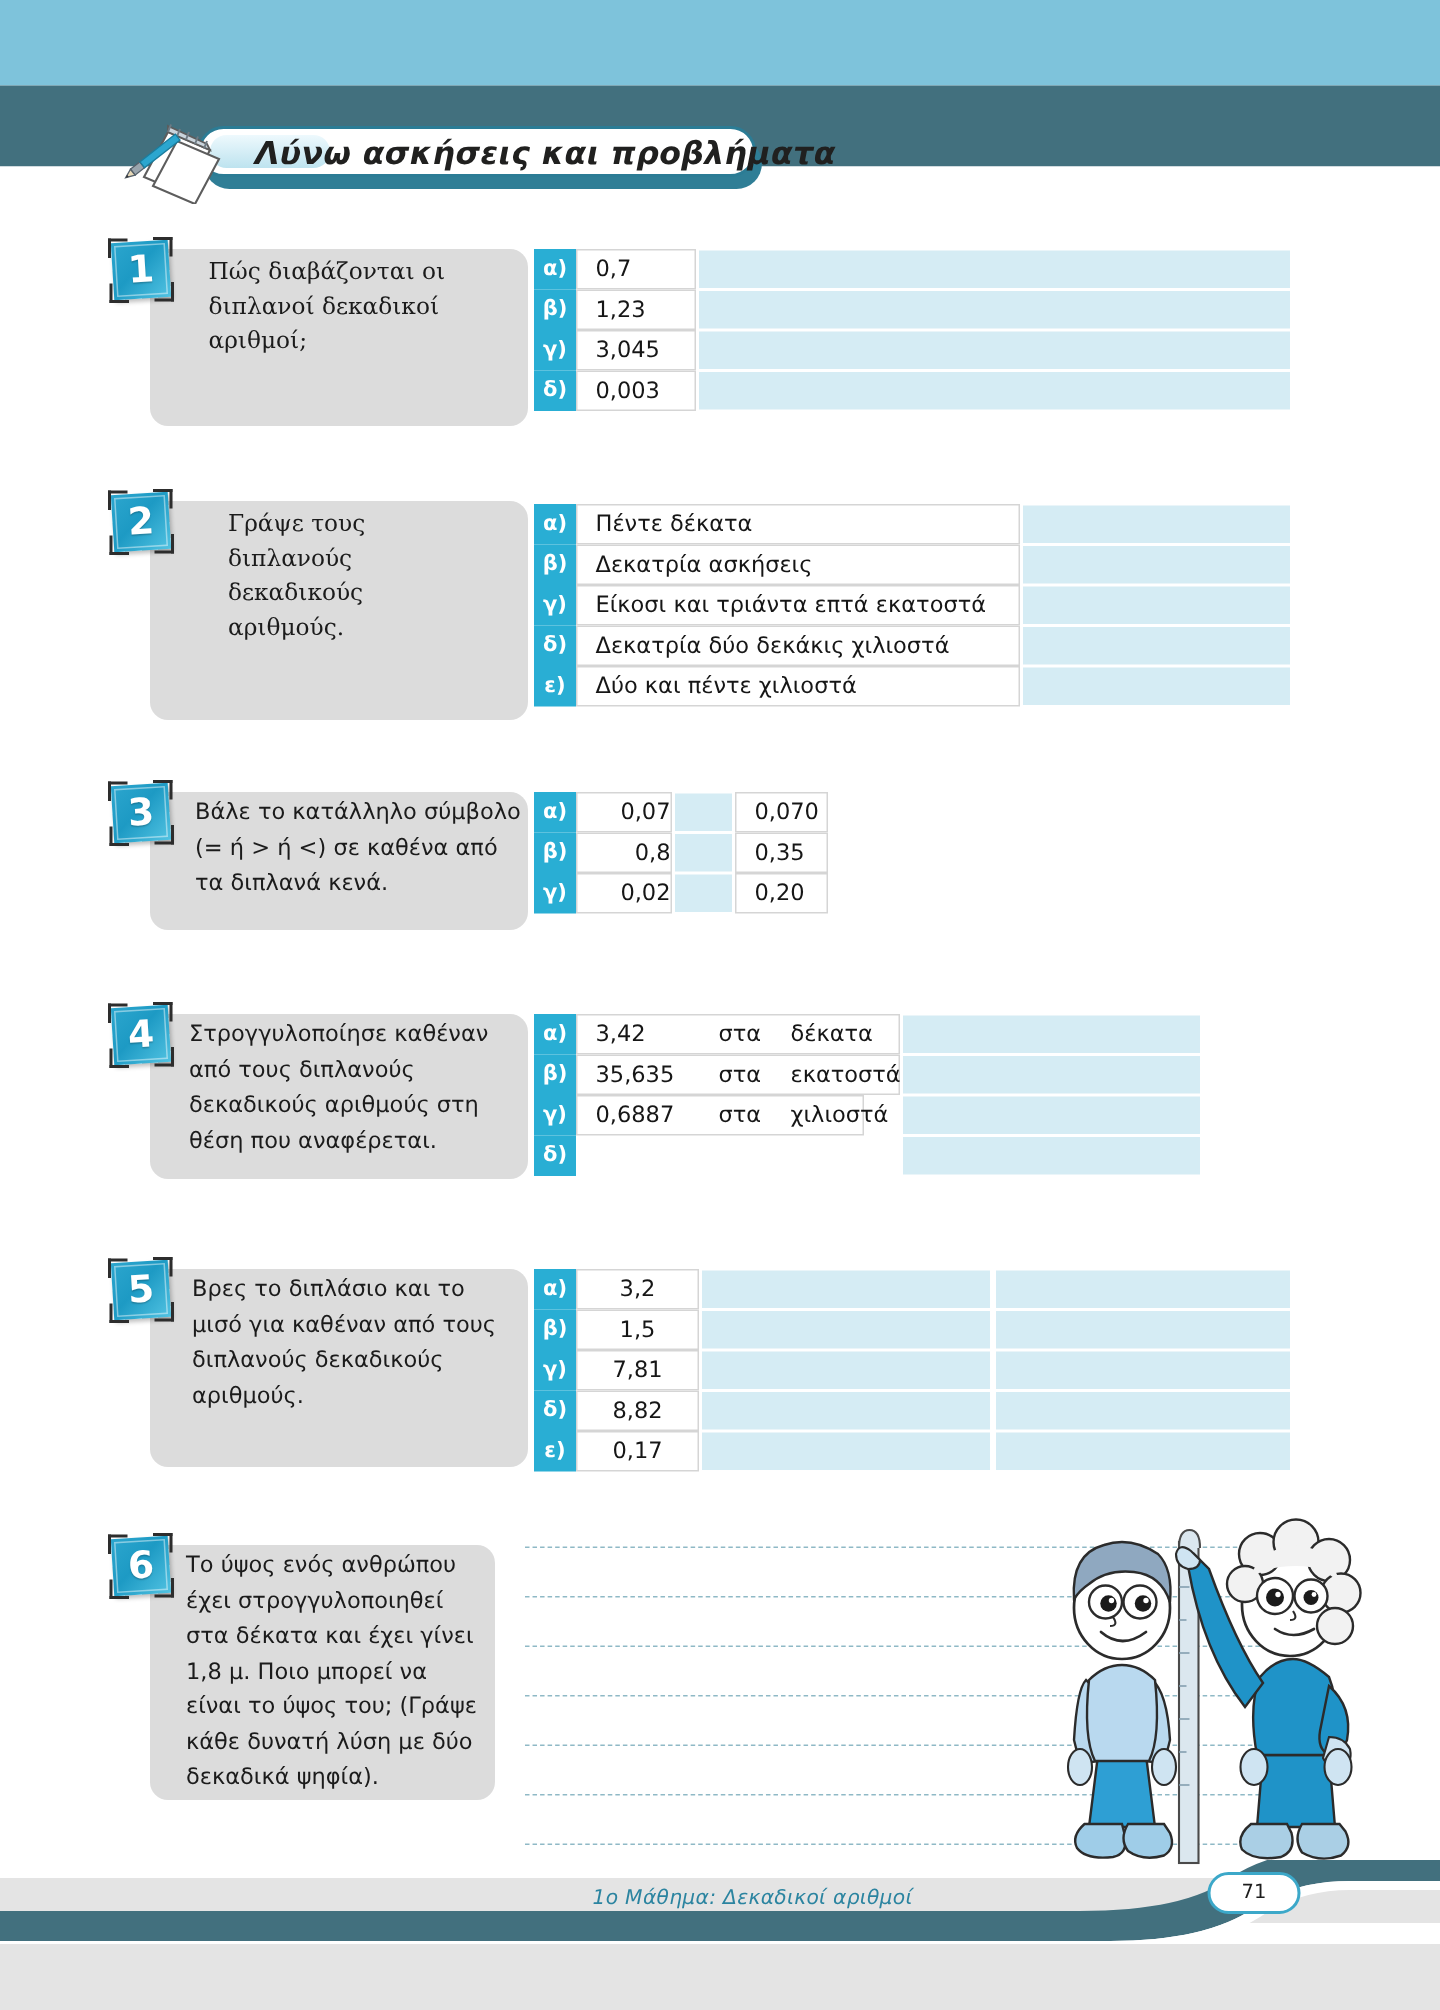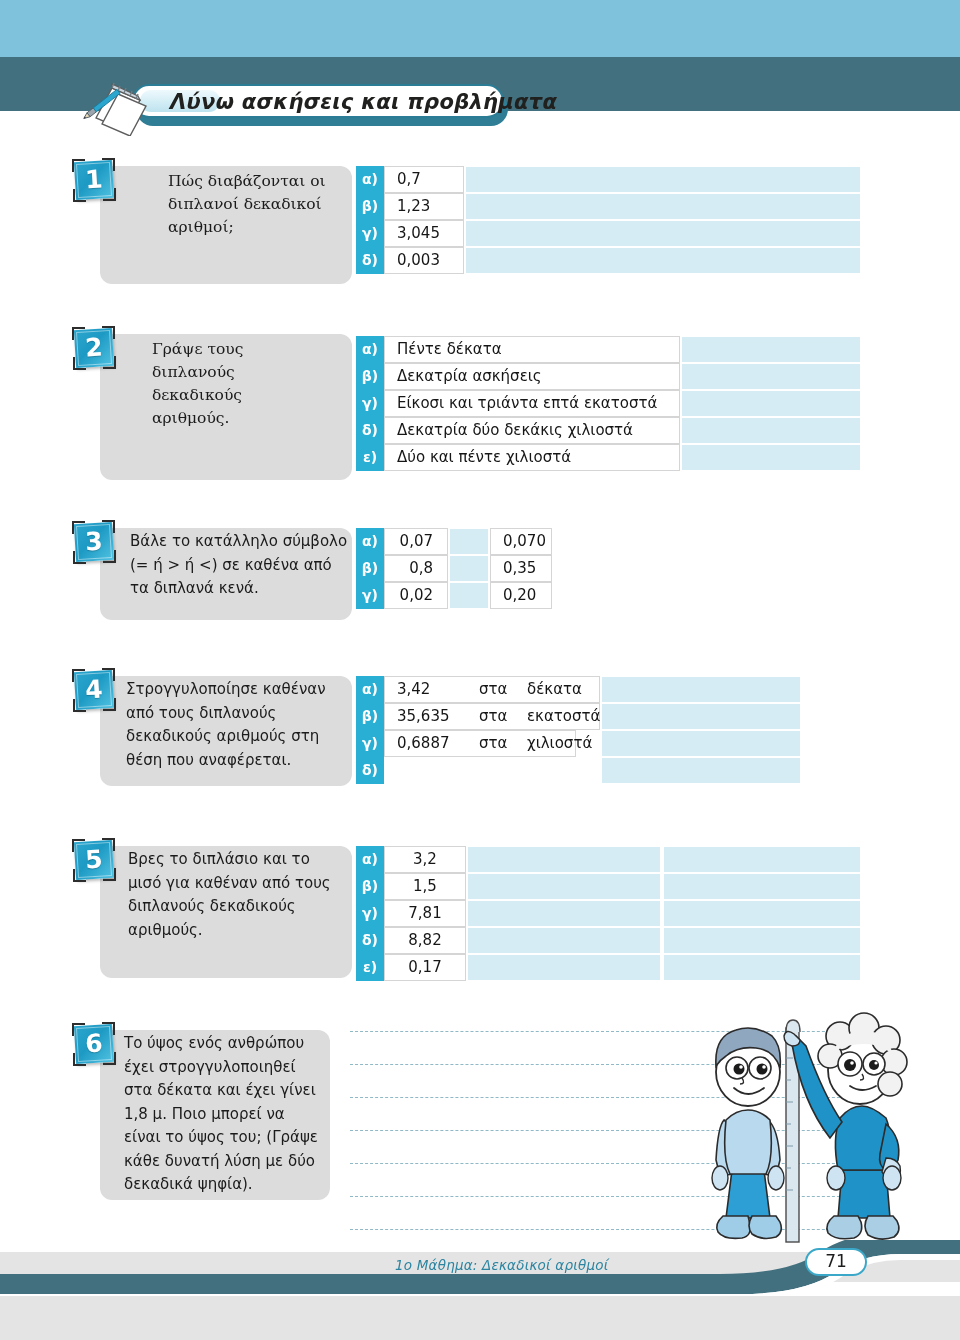--- a/index.html
+++ b/index.html
@@ -178,21 +178,21 @@
     line-height: 25px;
   }
   .cell-blank {
     position: absolute;
     top: 1px;
     height: 25px;
     background: #d5ecf4;
   }
   .v-left   { text-align: left;   padding-left: 12px; }
   .v-center { text-align: center; }
-  .v-right  { text-align: right;  padding-right: 14px; }
+  .v-right  { text-align: right;  padding-right: 0; }
 
   .seg {
     position: absolute;
     top: 0;
     height: 27px;
     line-height: 25px;
     font-family: "DejaVu Sans", "Liberation Sans", sans-serif;
     font-size: 15px;
     color: #161616;
   }
@@ -242,21 +242,21 @@
     border: 2px solid #3ca8c9;
     box-sizing: border-box;
   }
   #page-number {
     position: absolute;
     left: 805px; top: 1248px;
     width: 62px; height: 28px;
     line-height: 27px;
     text-align: center;
     font-family: "DejaVu Sans", "Liberation Sans", sans-serif;
-    font-size: 17px;
+    font-size: 13px;
     color: #1d1d1d;
   }
   #footer-bottom-gray {
     position: absolute;
     left: 0; top: 1296px;
     width: 960px; height: 44px;
     background: #e4e4e4;
   }
 </style>
 </head>
@@ -297,21 +297,21 @@
 <div class="exercise">
   <div class="prompt-box" style="left:100px; top:166px; width:252px; height:118px;"></div>
   <div class="num-badge" style="left:72px; top:158px;">
     <div class="sq"></div>
     <div class="num">1</div>
     <div class="corner c-tl"></div>
       <div class="corner c-tr"></div>
     <div class="corner c-bl"></div>
       <div class="corner c-br"></div>
   </div>
-  <div class="prompt-text" style="left:168px; top:170px; width:192px;">Πώς διαβάζονται οι διπλανοί δεκαδικοί αριθμοί;</div>
+  <div class="prompt-text" style="left:139px; top:170px; width:192px;">Πώς διαβάζονται οι διπλανοί δεκαδικοί αριθμοί;</div>
 
   <div class="row" style="left:356px; top:166px; width:504px;">
     <div class="cell-label">α)</div>
     <div class="cell-white v-left" style="left:28px; width:80px;">0,7</div>
     <div class="cell-blank" style="left:110px; width:394px;"></div>
   </div>
   <div class="row" style="left:356px; top:193px; width:504px;">
     <div class="cell-label">β)</div>
     <div class="cell-white v-left" style="left:28px; width:80px;">1,23</div>
     <div class="cell-blank" style="left:110px; width:394px;"></div>

